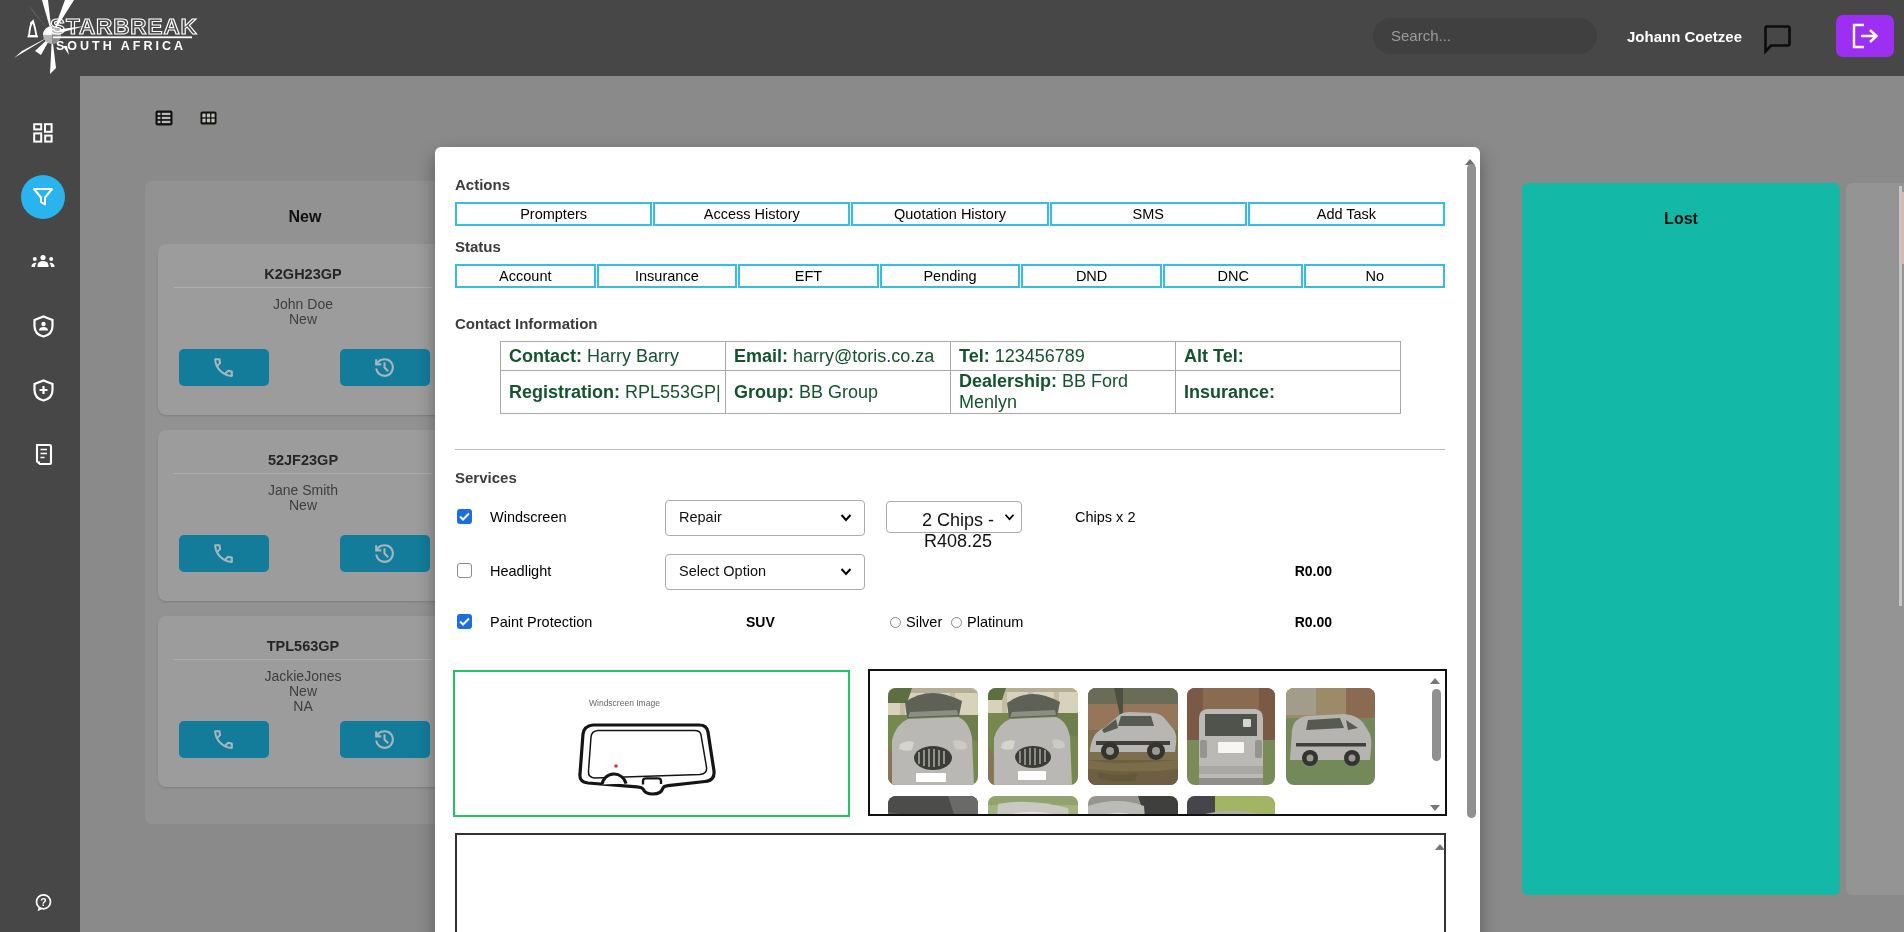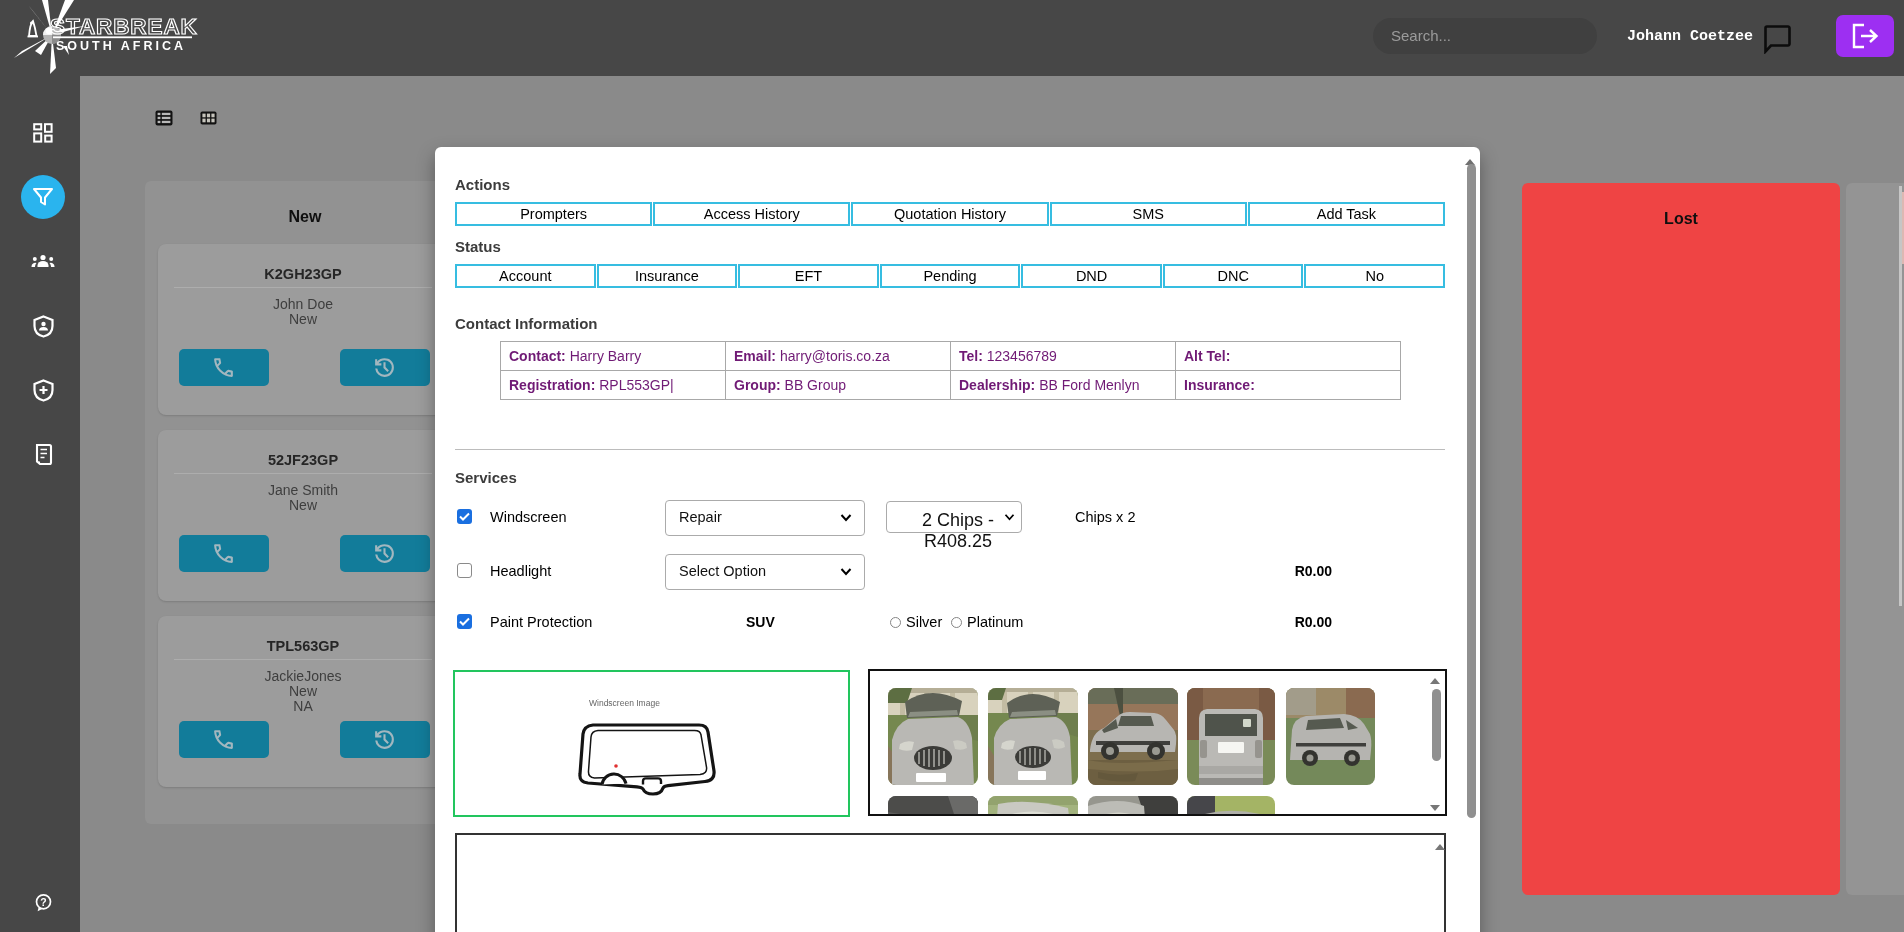--- a/index.html
+++ b/index.html
@@ -5,42 +5,42 @@
   html,body{margin:0;padding:0;}
   body{font-family:"Liberation Sans", sans-serif; width:1904px; height:932px; overflow:hidden;}
   #app{position:relative;width:1904px;height:932px;background:#8a8a8a;overflow:hidden;}
   .abs{position:absolute;}
   
   #header{left:0;top:0;width:1904px;height:76px;background:#474747;}
   #sidebar{left:0;top:76px;width:80px;height:856px;background:#474747;}
   
   #search{left:1373px;top:18px;width:224px;height:36px;background:#404040;border-radius:18px;}
   #search span{position:absolute;left:18px;top:9px;font-size:15px;color:#9b9b9b;}
-  #uname{left:1627px;top:28px;white-space:nowrap;font-size:15px;font-weight:bold;color:#fff;font-family:Liberation Mono, monospace;}
+  #uname{left:1627px;top:28px;white-space:nowrap;font-size:15px;font-weight:bold;color:#fff;}
   #logout{left:1836px;top:15px;width:58px;height:42px;background:#9d2ff2;border-radius:7px;}
   
   .panel{background:#929292;border-radius:6px;}
   #colnew{left:145px;top:181px;width:320px;height:643px;}
-  #collost{left:1522px;top:183px;width:318px;height:712px;background:#ef4444;}
+  #collost{left:1522px;top:183px;width:318px;height:712px;background:#14b8a6;}
   .coltitle{width:100%;text-align:center;font-weight:bold;font-size:16px;color:#0f0f0f;}
   .card{left:158px;width:290px;height:171px;background:#9c9c9c;border-radius:8px;box-shadow:0 1px 2px rgba(0,0,0,0.15);}
   .cardtitle{width:100%;text-align:center;font-weight:bold;font-size:14.5px;color:#262626;}
   .cardline{left:16px;width:258px;height:1px;background:#adadad;}
   .cardtxt{width:100%;text-align:center;font-size:14px;color:#3e3e3e;line-height:14.8px;}
   .tealbtn{width:90px;height:37px;background:#127c9a;border-radius:5px;}
   .tealbtn svg{position:absolute;left:32px;top:6px;}
   
   #modal{left:435px;top:111px;width:1045px;height:801px;background:#fff;border-radius:6px;box-shadow:0 8px 18px rgba(0,0,0,0.35);margin-top:36px;}
   .mh{font-weight:bold;font-size:15px;color:#3c3c3c;}
   .btnrow{left:20px;width:990px;height:24px;display:flex;}
   .btnrow div{flex:1;border:2px solid #36bde1;background:#fff;margin-right:1px;
     display:flex;align-items:center;justify-content:center;font-size:14.5px;color:#000;}
   .btnrow div:last-child{margin-right:0;}
   table.ct{position:absolute;left:65px;top:194px;border-collapse:collapse;table-layout:fixed;width:900px;}
-  table.ct td{border:1px solid #a8a8a8;box-sizing:border-box;width:225px;height:29px;padding:0 0 0 8px;font-size:14px;color:#701a75;vertical-align:middle;}
+  table.ct td{border:1px solid #a8a8a8;box-sizing:border-box;width:225px;height:29px;padding:0 0 0 8px;font-size:18px;color:#14532d;vertical-align:middle;}
   .sep{left:20px;width:990px;height:1px;background:#bcbcbc;}
   .cb{width:15px;height:15px;border-radius:3px;}
   .cb.on{background:#1a6fe0;}
   .cb.off{background:#fff;border:1.5px solid #8a8a8a;box-sizing:border-box;}
   .sel{border:1px solid #ababab;border-radius:4px;background:#fff;}
   .sel span{position:absolute;left:13px;font-size:14.5px;color:#111;text-align:center;}
   .svc{font-size:14.5px;color:#000;}
   .price{font-weight:bold;font-size:14px;color:#000;}
   .radio{width:11px;height:11px;border:1.5px solid #858585;border-radius:50%;background:#fff;box-sizing:border-box;}
   #wsbox{left:18px;top:523px;width:397px;height:147px;border:2px solid #22c55e;box-sizing:border-box;background:#fff;}

